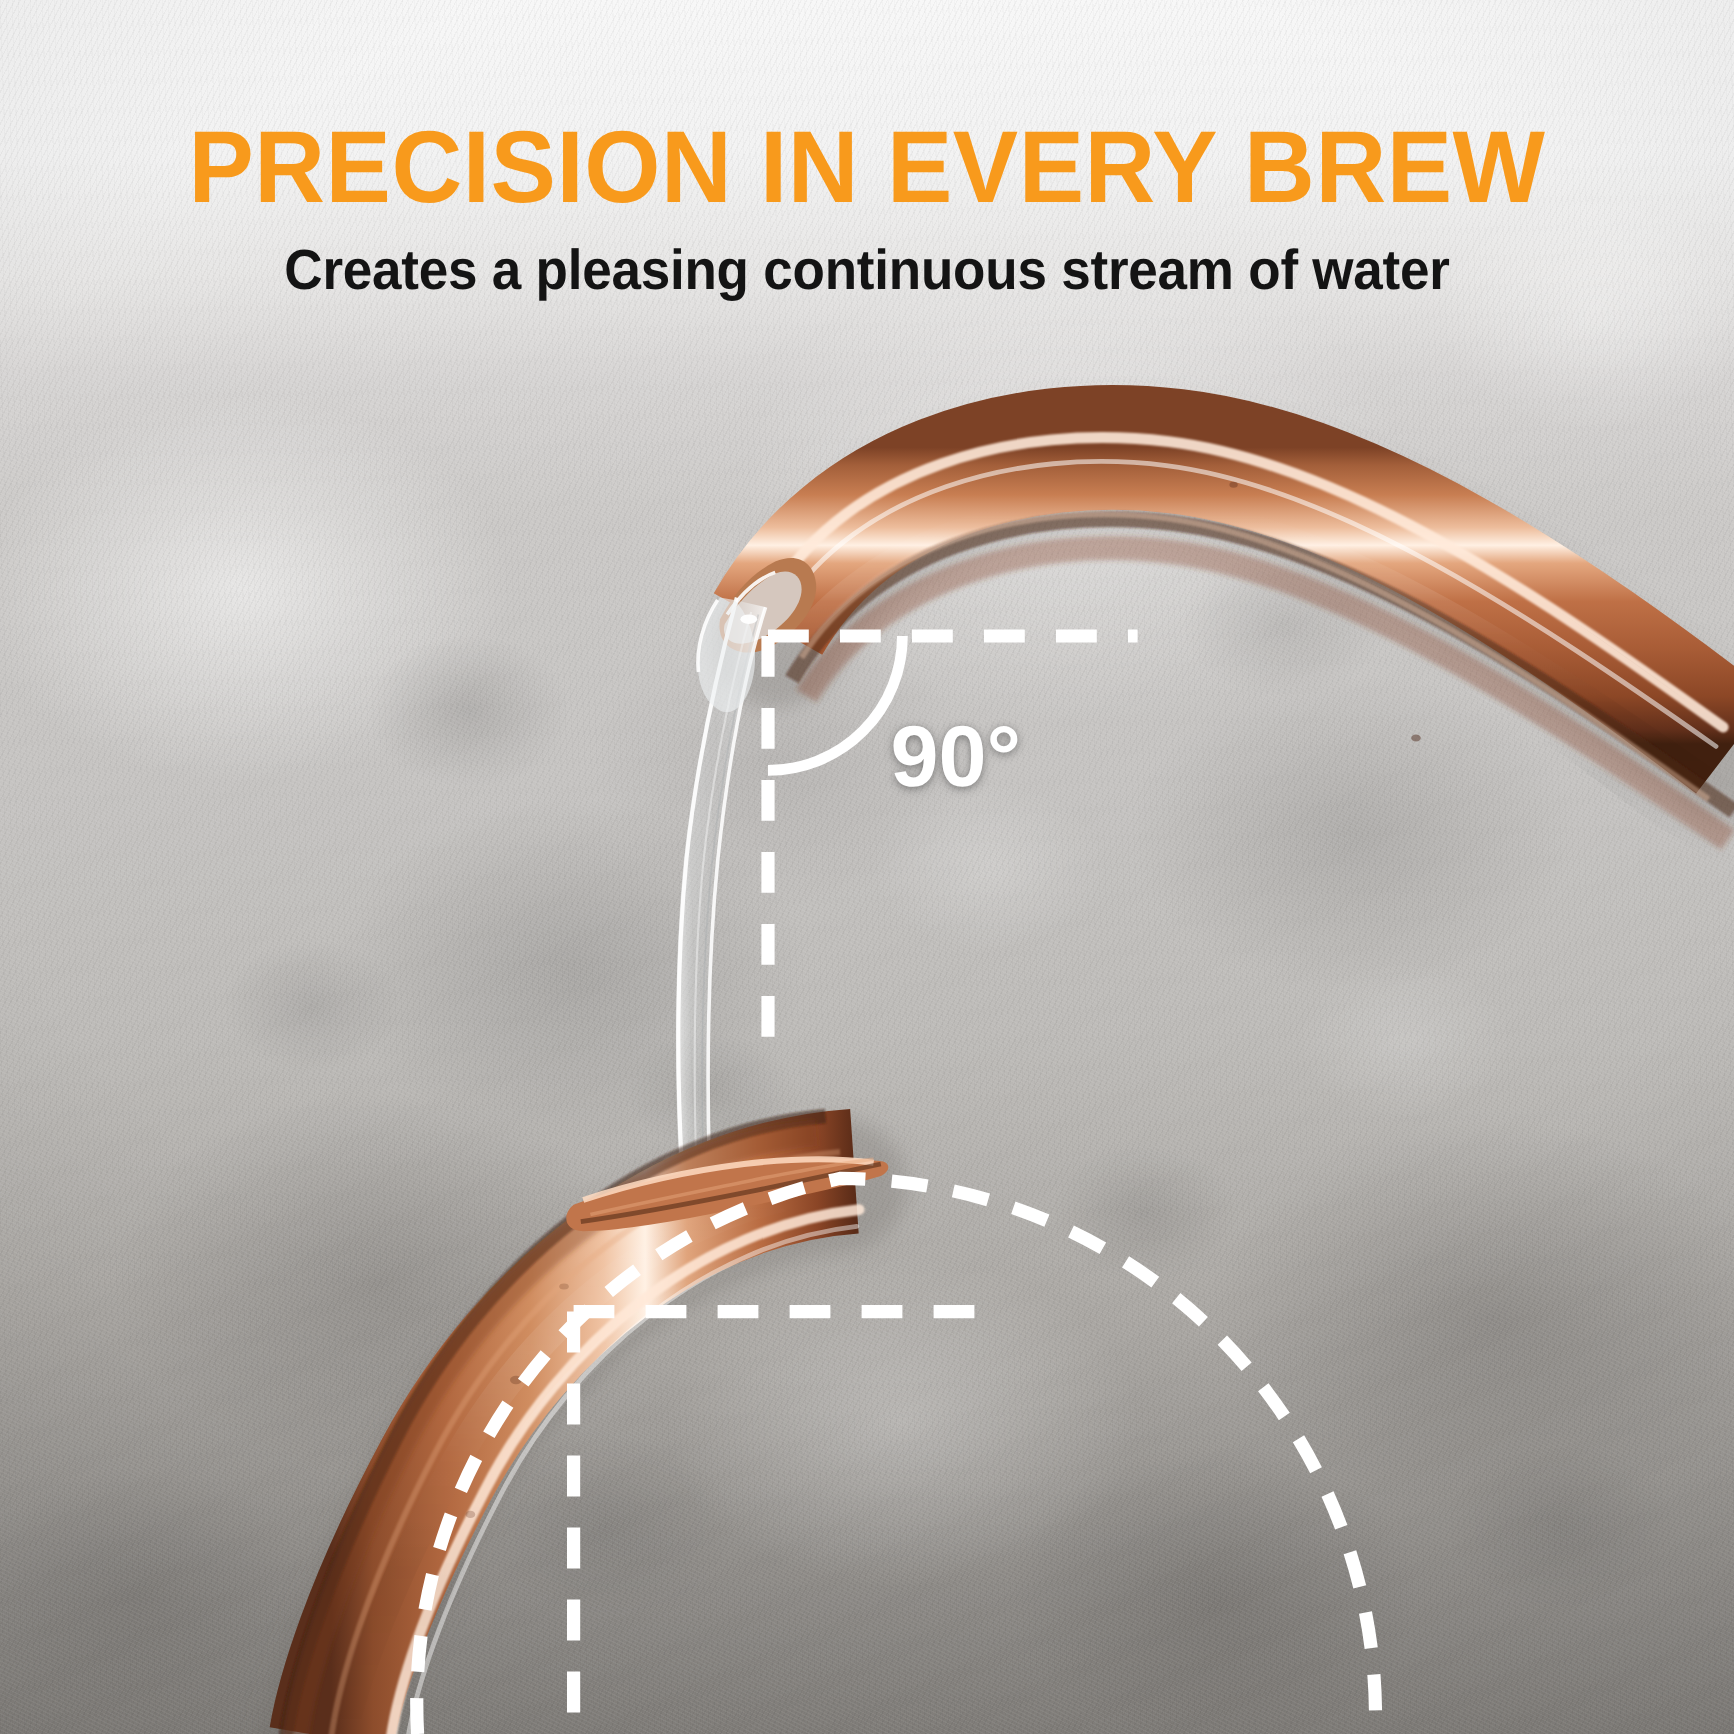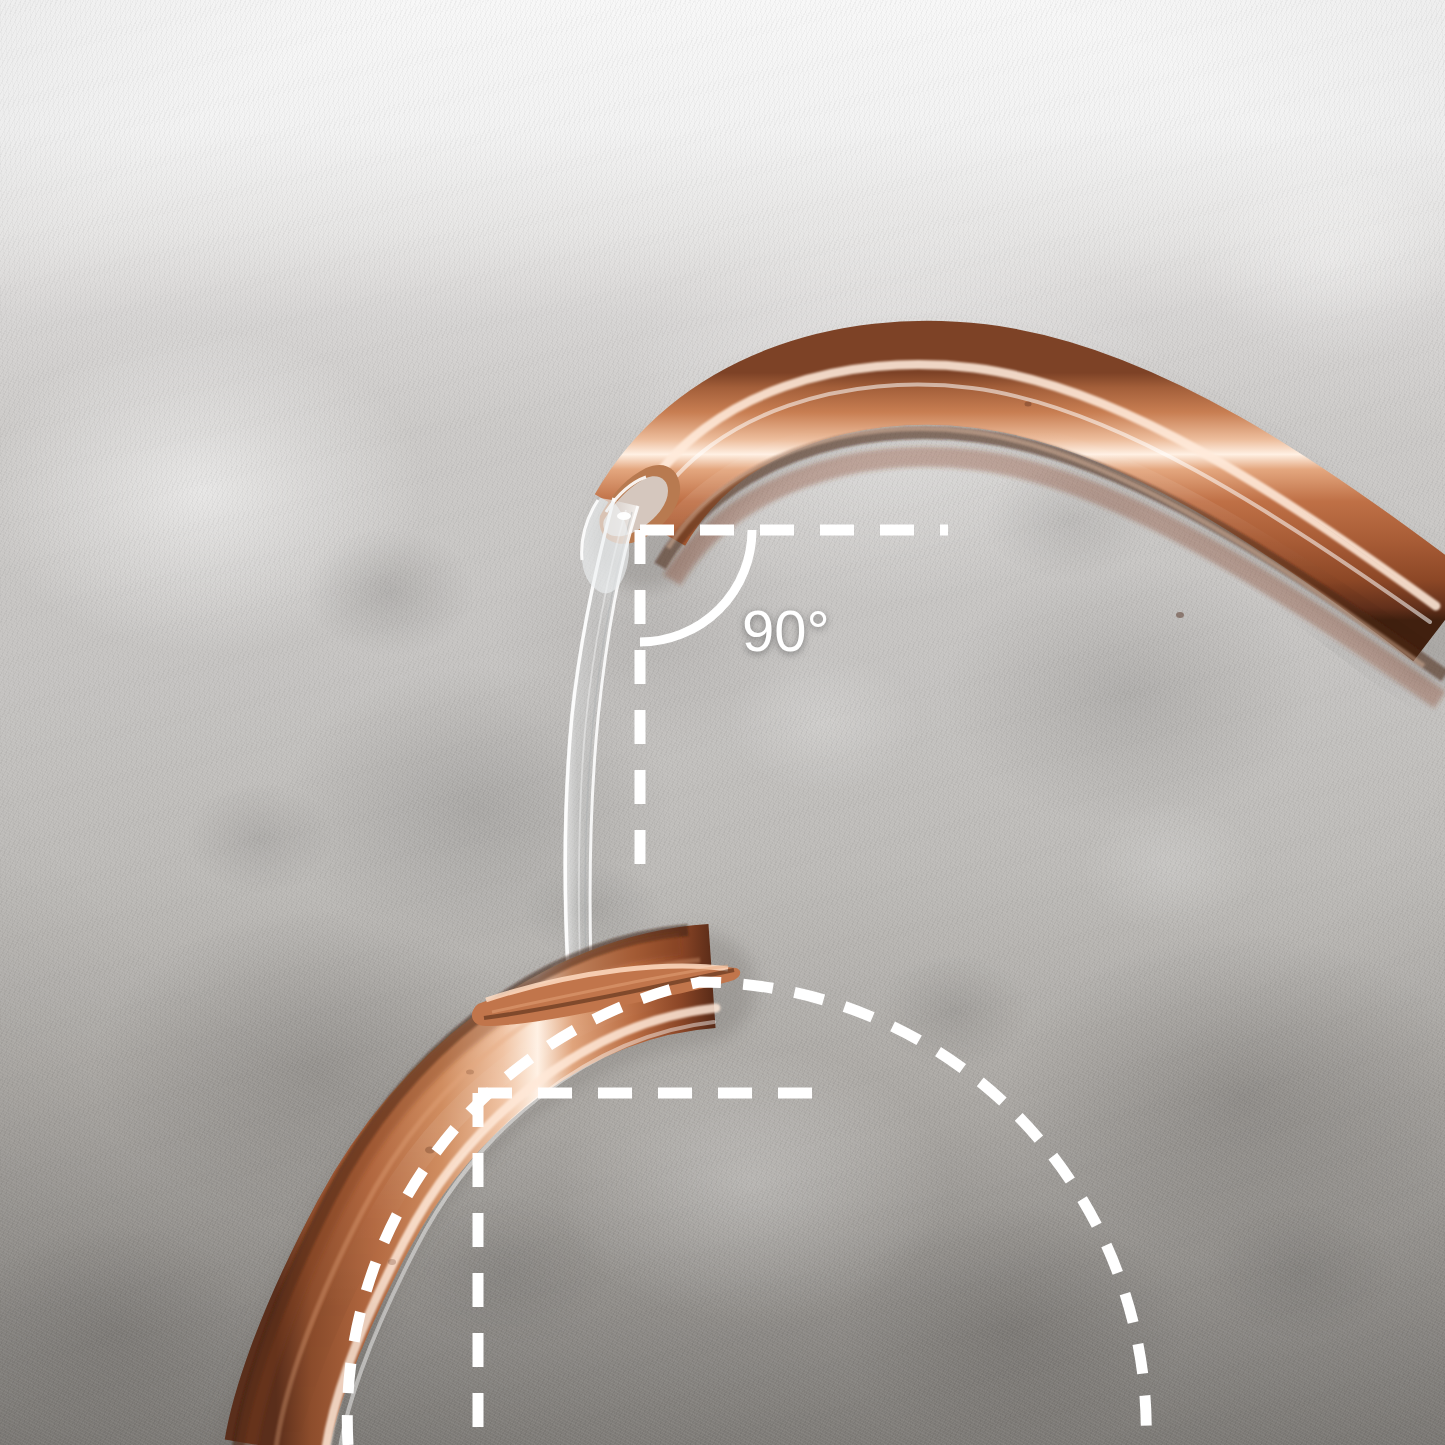--- a/index.html
+++ b/index.html
@@ -102,22 +102,22 @@
 
   
   .art{position:absolute;inset:0;z-index:20;}
 
   
   .anno{position:absolute;inset:0;z-index:30;}
   .deg-label{
     position:absolute;
     left:742px;top:592px;
     font-family:"Liberation Sans", sans-serif;
-    font-weight:400;
-    font-size:58px;
+    font-weight:700;
+    font-size:72px;
     line-height:78px;
     color:#ffffff;
     text-shadow:0 2px 7px rgba(60,60,60,.55);
     letter-spacing:0px;
   }
 </style>
 </head>
 <body>
 
 <div id="stage">
@@ -380,14 +380,18 @@
       <path d="M 348,1445
                A 448,448 0 0 1 700,982
                A 448,448 0 0 1 1146,1445" stroke="#ffffff" stroke-width="11" fill="none" stroke-dasharray="30 22" stroke-linecap="butt"></path>
     </g>
   </svg>
 
   <div class="anno" style="pointer-events:none;">
     <div class="deg-label">90°</div>
   </div>
 
+  <div class="text-band">
+    <div class="headline">PRECISION IN EVERY BREW</div>
+    <div class="subhead">Creates a pleasing continuous stream of water</div>
+  </div>
 
 </div>
 
 </body></html>

